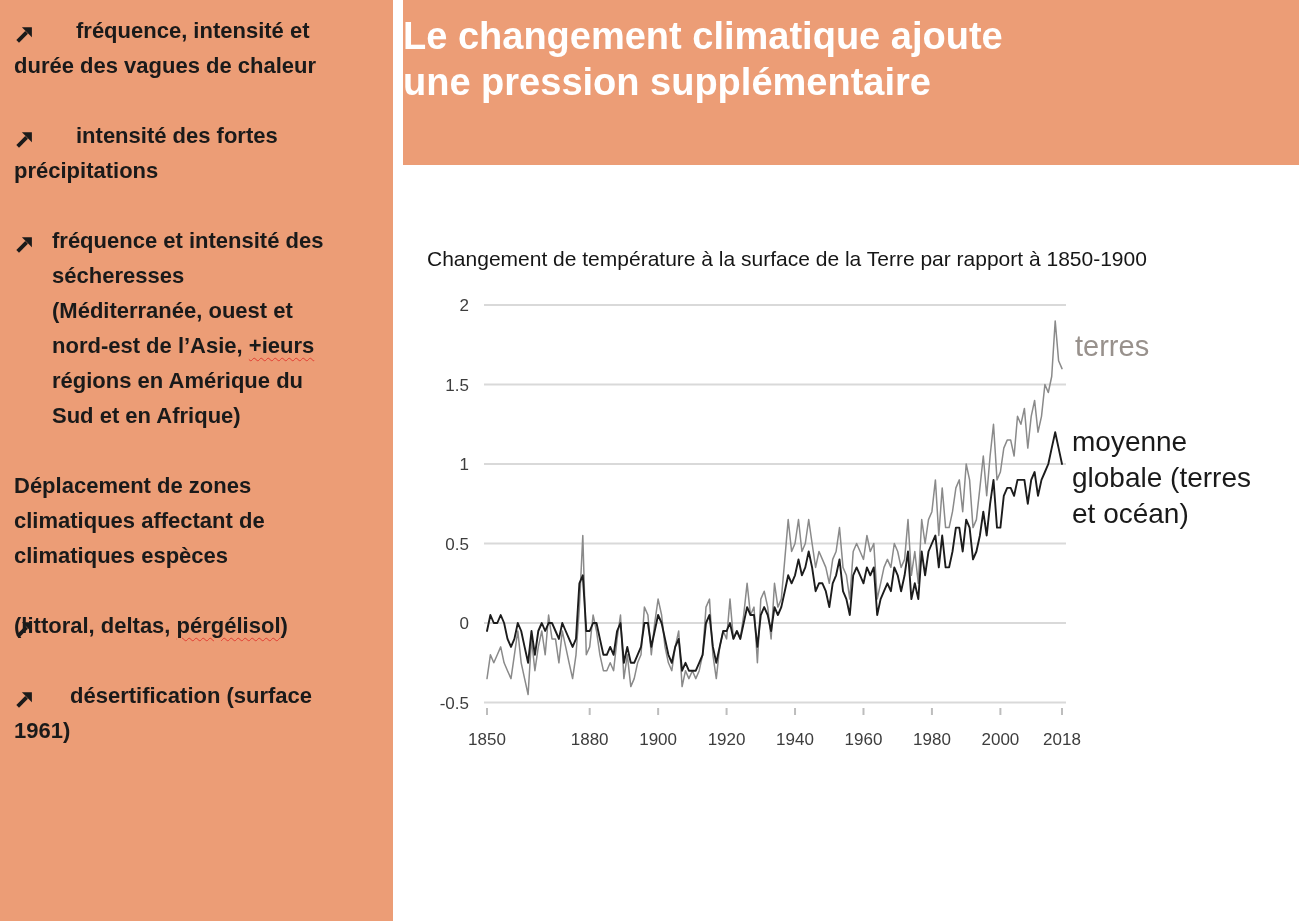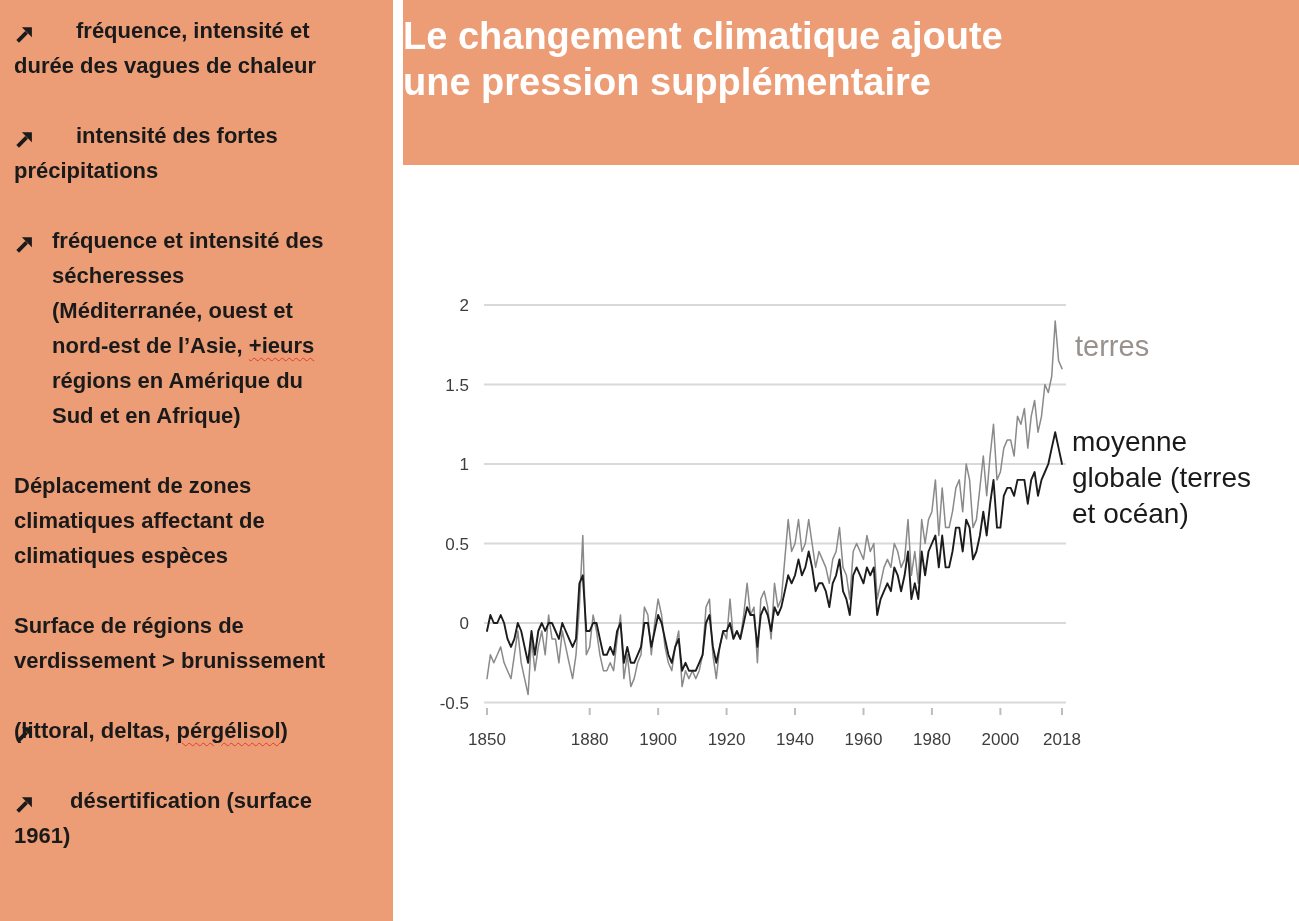--- a/index.html
+++ b/index.html
@@ -82,24 +82,20 @@
       <div class="sb-line pl38">régions en Amérique du</div>
       <div class="sb-line pl38">Sud et en Afrique)</div>
     </div>
 
     <div class="sb-item">
       <div class="sb-line">Déplacement de zones</div>
       <div class="sb-line">climatiques affectant de</div>
       <div class="sb-line">climatiques espèces</div>
     </div>
 
-    <div class="sb-item">
-      <div class="sb-line">Surface de régions de</div>
-      <div class="sb-line">verdissement &gt; brunissement</div>
-    </div>
 
     <div class="sb-item">
       <div class="sb-line pl56">
         <span class="arrow">
           <svg viewBox="0 0 20 20" width="21" height="21">
               <path d="M3.5 16.5 L12 8" stroke="#1a1a1a" stroke-width="3.6" fill="none"></path>
               <polygon points="7.5,3.2 17,3.2 17,12.7" fill="#1a1a1a"></polygon>
             </svg>
         </span>
       </div>
@@ -121,20 +117,21 @@
 
   </aside>
 
   <main class="content">
 
     <header class="banner">
       <div>Le changement climatique ajoute</div>
       <div>une pression supplémentaire</div>
     </header>
 
+    <div class="chart-title">Changement de température à la surface de la Terre par rapport à 1850-1900</div>
 
     <svg id="plot" viewBox="0 0 896 921">
         <line x1="81" x2="663" y1="305" y2="305" stroke="#d9d9d9" stroke-width="1.8"></line>
         <text x="66" y="311" text-anchor="end" class="axlab">2</text>
         <line x1="81" x2="663" y1="384.5" y2="384.5" stroke="#d9d9d9" stroke-width="1.8"></line>
         <text x="66" y="390.5" text-anchor="end" class="axlab">1.5</text>
         <line x1="81" x2="663" y1="464" y2="464" stroke="#d9d9d9" stroke-width="1.8"></line>
         <text x="66" y="470" text-anchor="end" class="axlab">1</text>
         <line x1="81" x2="663" y1="543.5" y2="543.5" stroke="#d9d9d9" stroke-width="1.8"></line>
         <text x="66" y="549.5" text-anchor="end" class="axlab">0.5</text>

